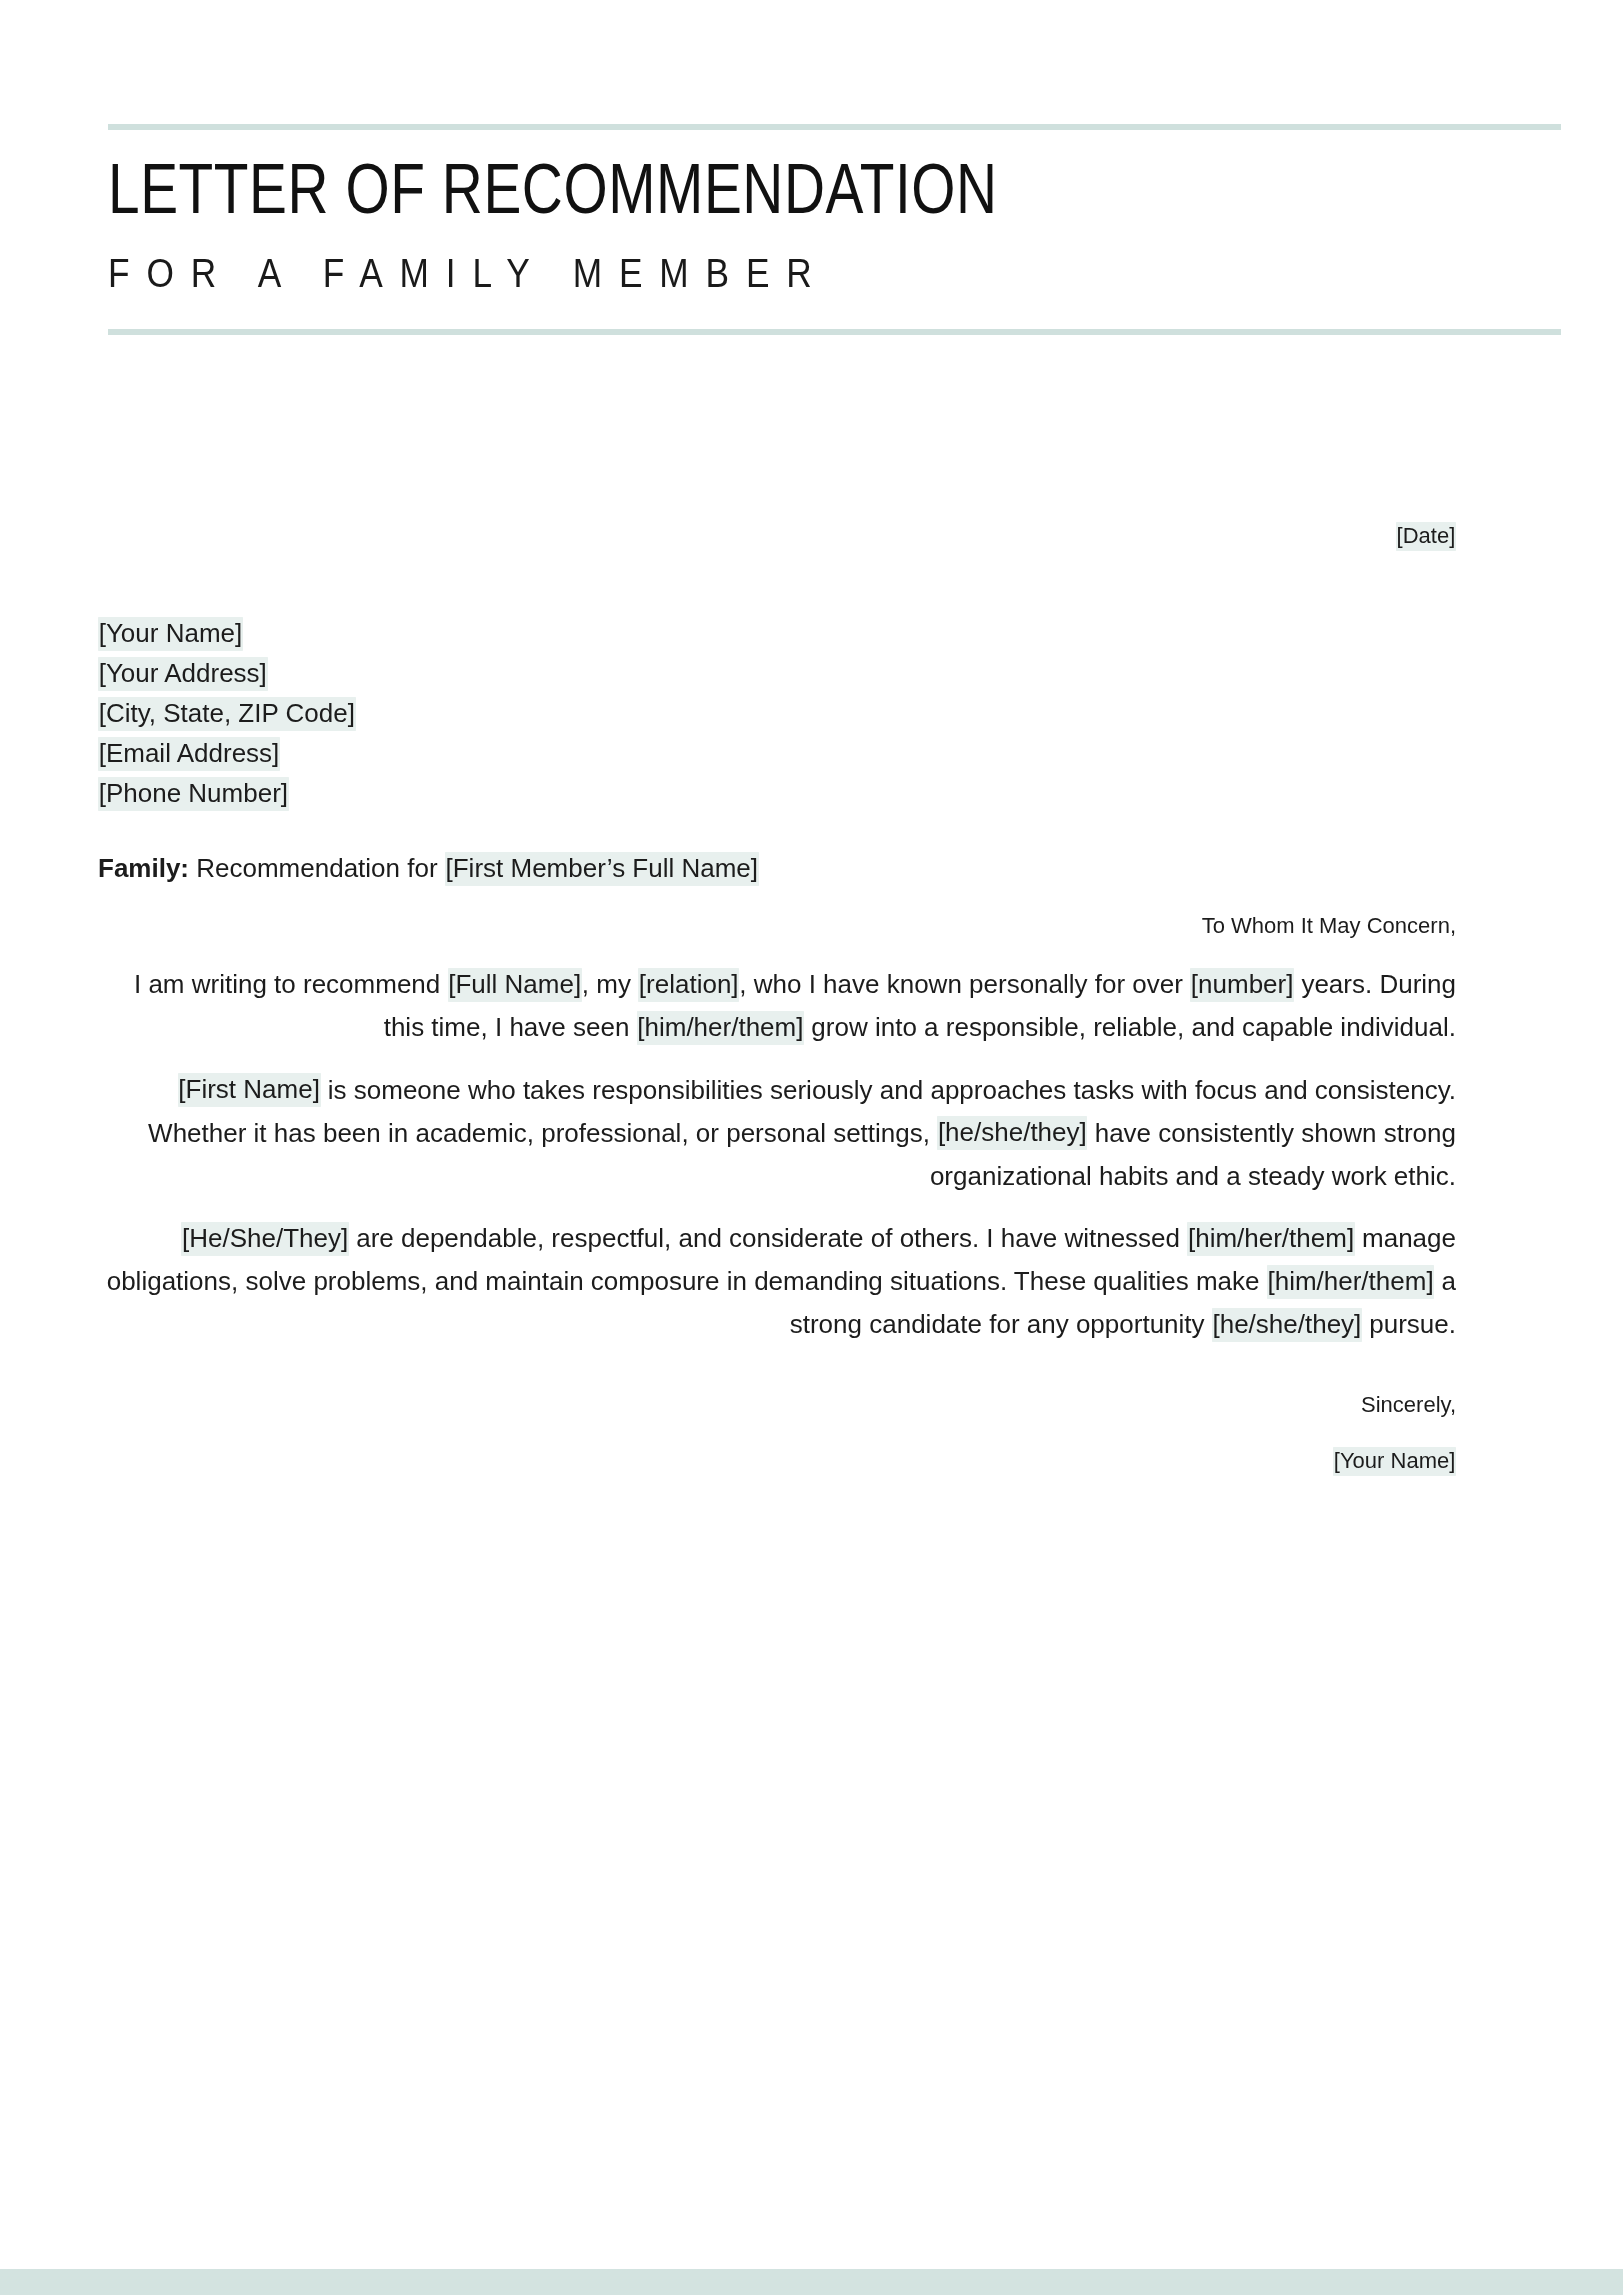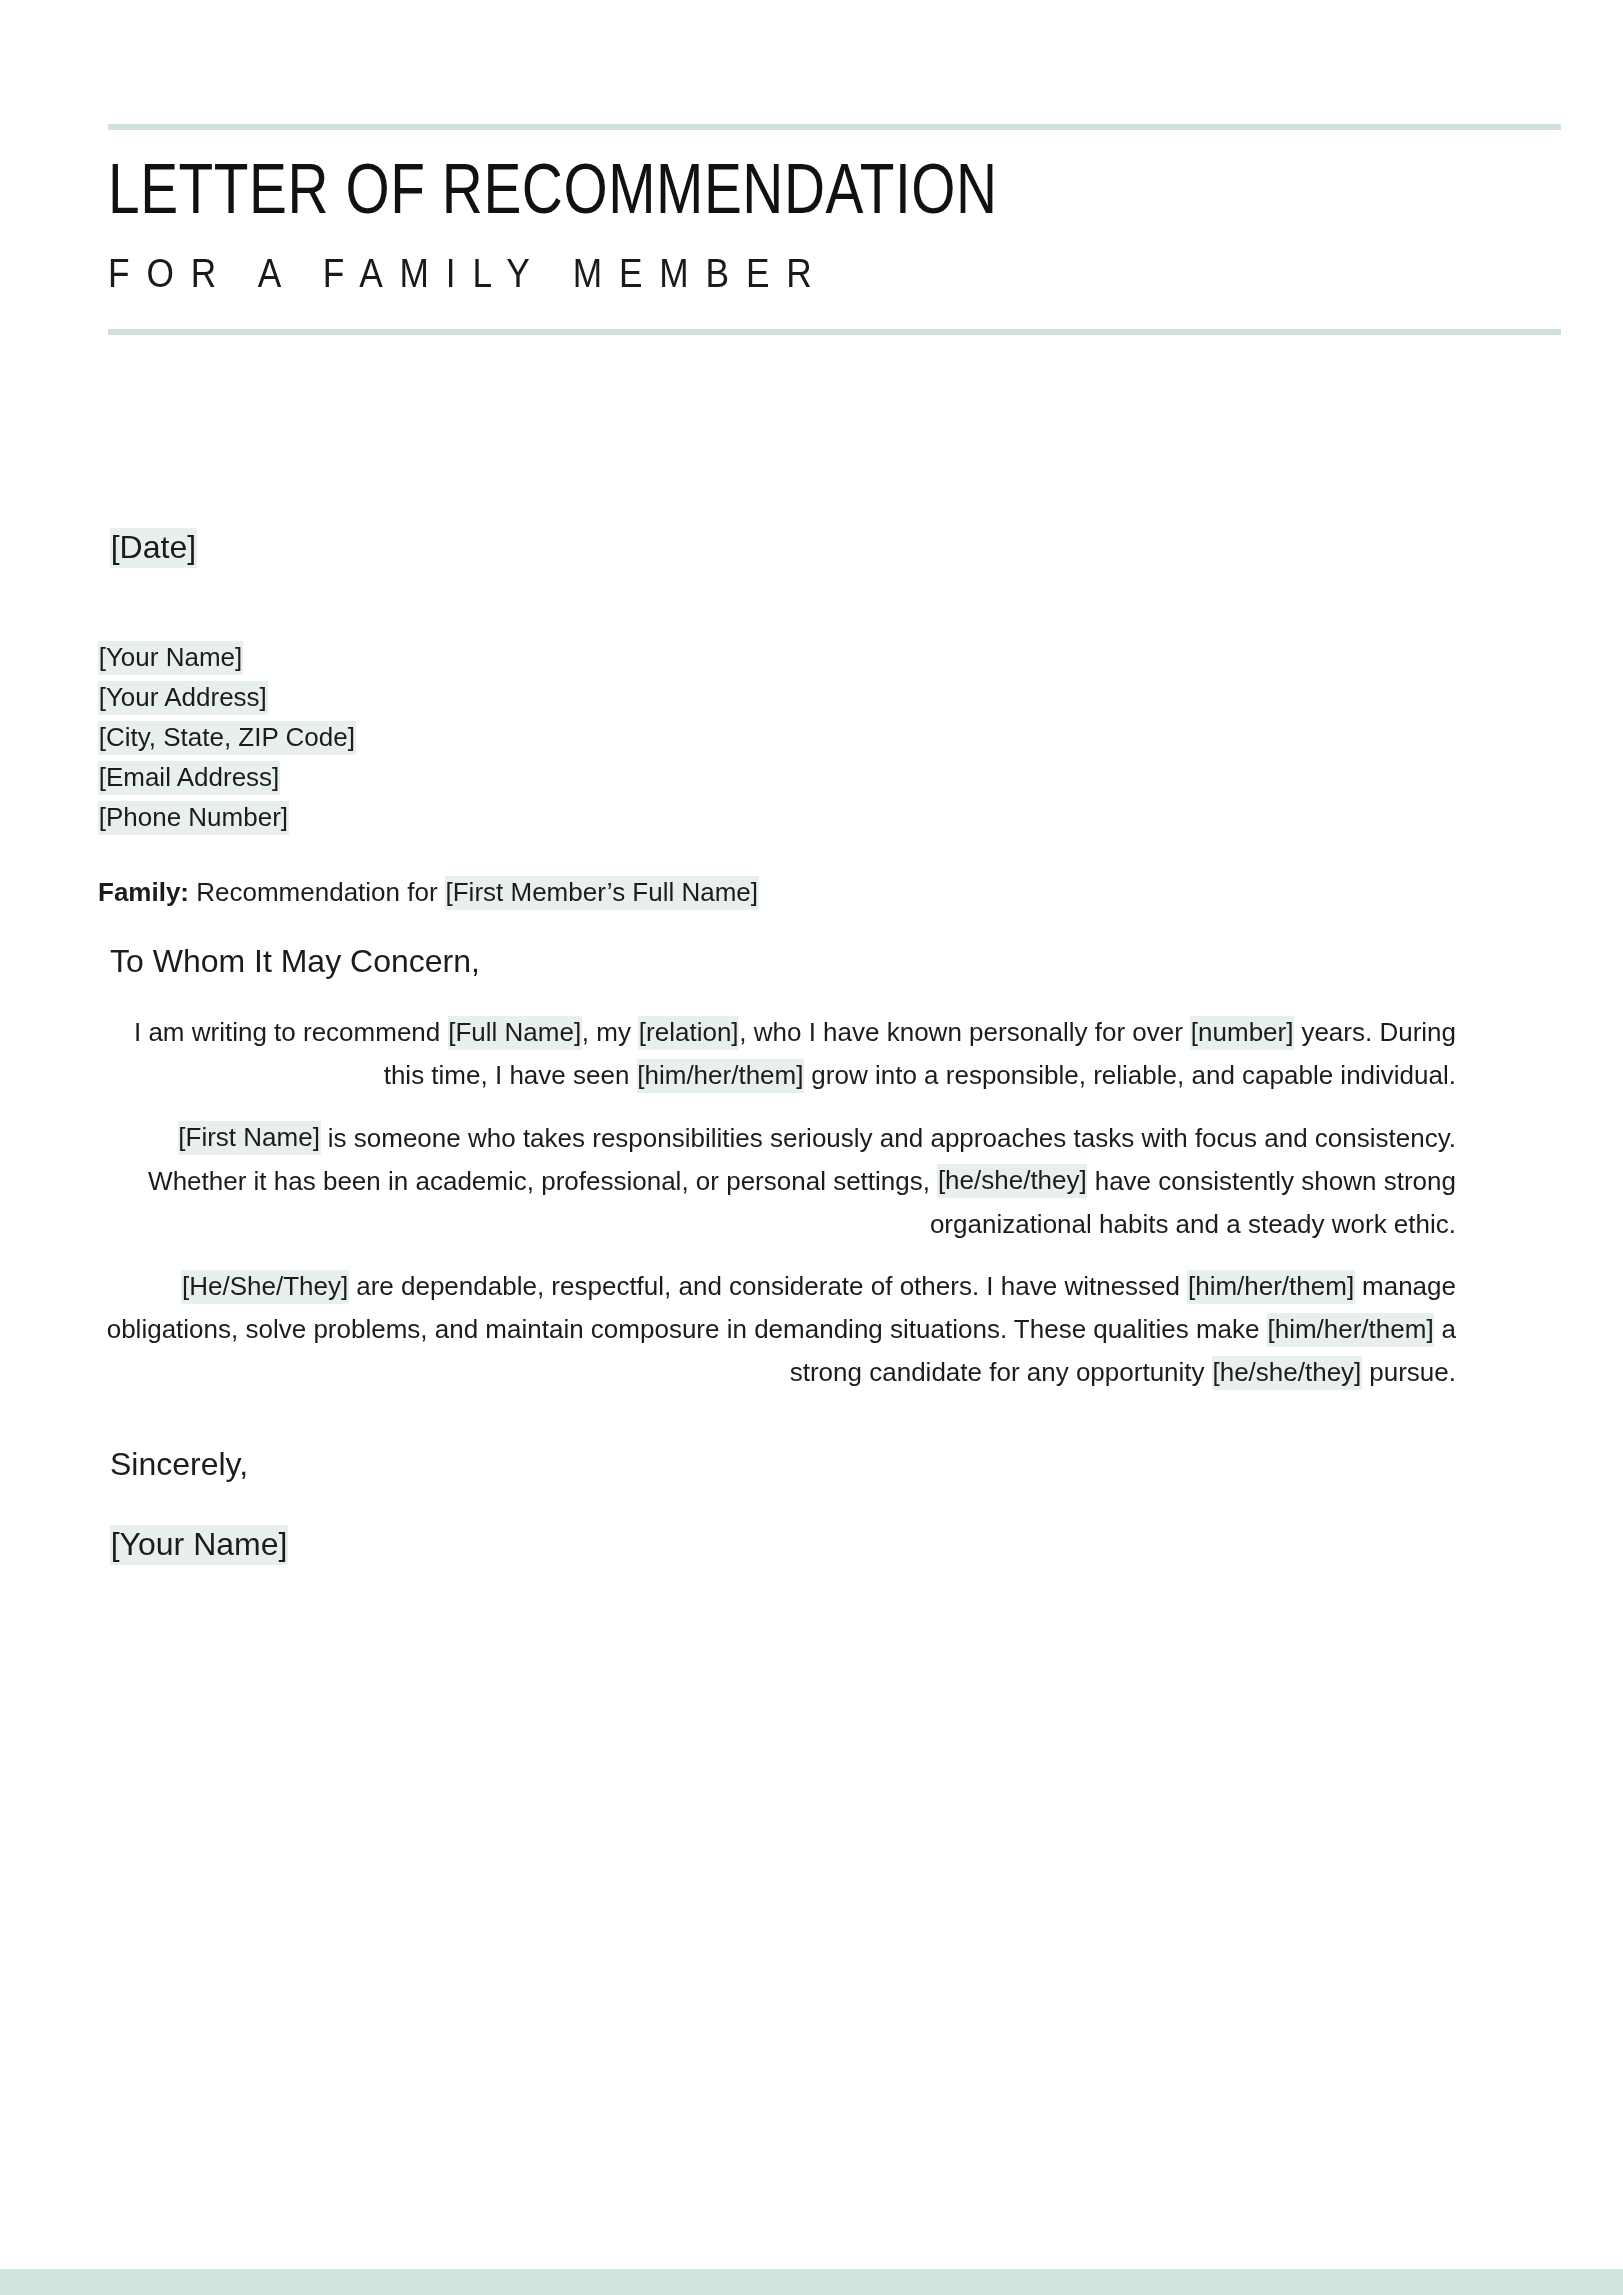--- a/index.html
+++ b/index.html
@@ -73,25 +73,26 @@
     position: absolute;
     left: 98px;
     top: 517px;
     width: 1358px;
     font-size: 26px;
     line-height: 1.0;
     color: #1c1c1c;
   }
 
   .line {
-    font-size: 32px;
+    font-size: 22px;
     line-height: 37px;
-    margin: 12px;
+    margin: 0;
     padding: 0;
     white-space: nowrap;
+    text-align: right;
   }
 
   .spacer-lg { height: 59px; }
   .spacer-md { height: 37px; }
   .spacer-sm { height: 19.6px; }
 
   .addr-line {
     font-size: 26px;
     line-height: 40px;
     margin: 0;

